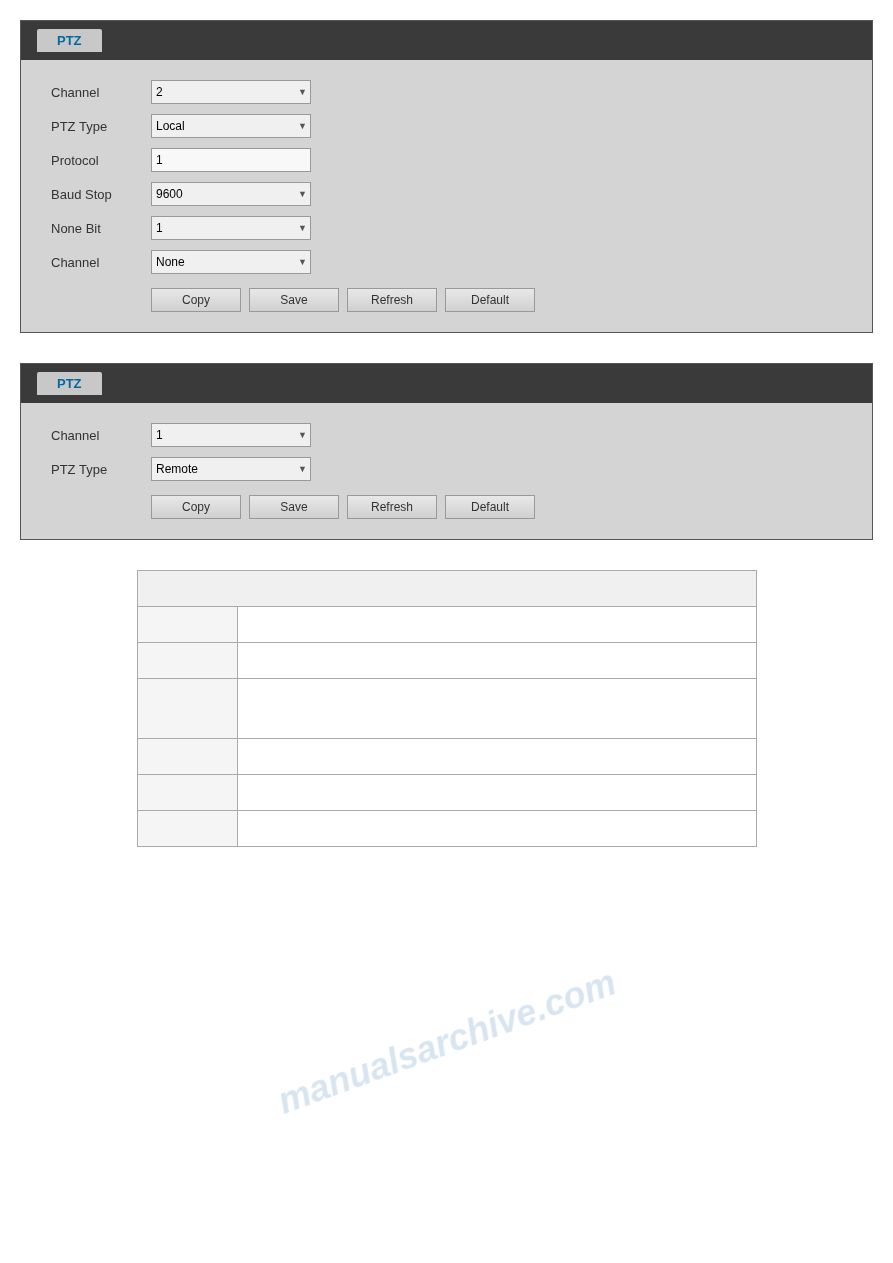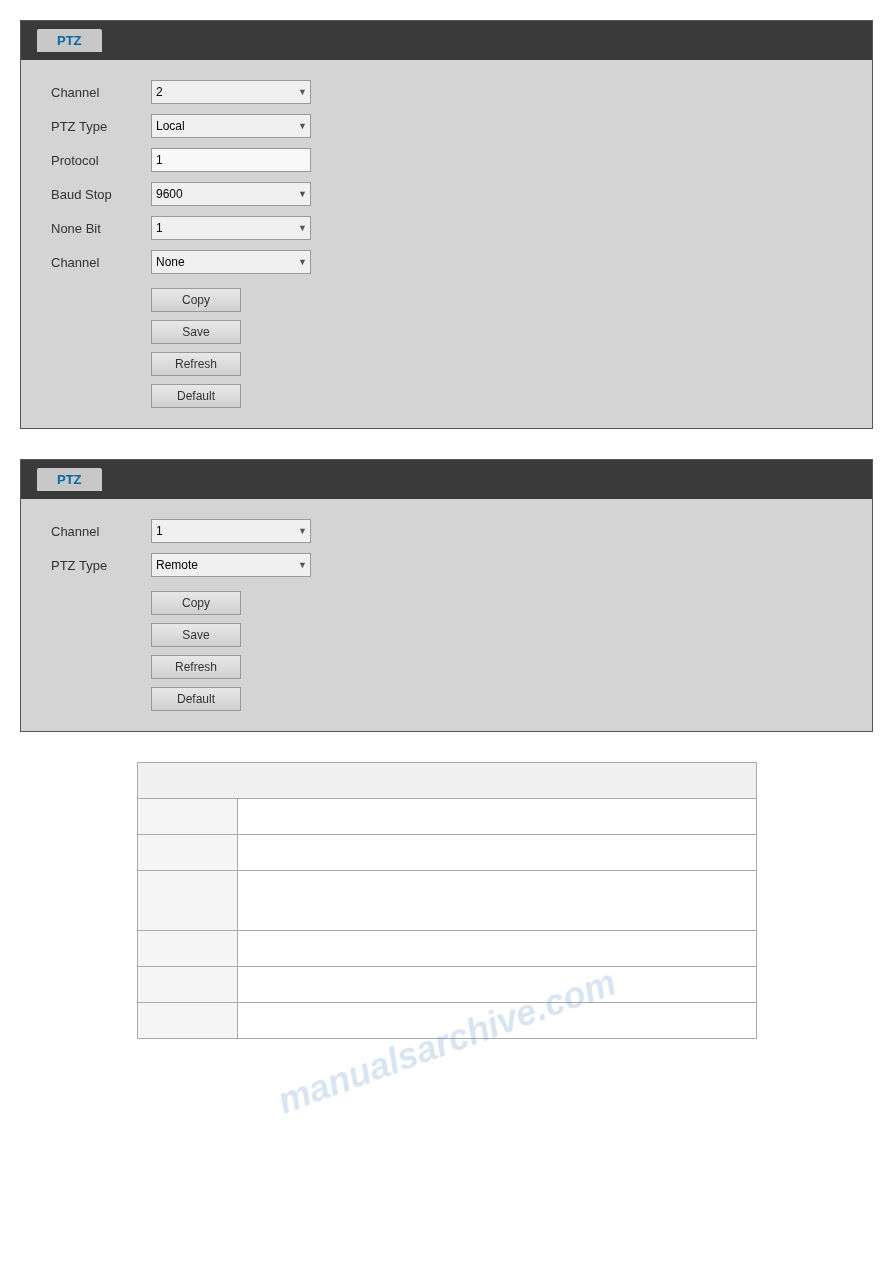--- a/index.html
+++ b/index.html
@@ -87,21 +87,20 @@
       background: #f8f8f8;
       font-size: 12px;
       padding: 2px 4px;
     }
 
     .button-row {
       display: flex;
       gap: 8px;
       margin-top: 14px;
       padding-left: 100px;
-      flex-direction: column;
     }
 
     .btn {
       padding: 4px 0;
       width: 90px;
       border: 1px solid #999;
       background: linear-gradient(to bottom, #e8e8e8, #d0d0d0);
       font-size: 12px;
       color: #333;
       cursor: pointer;

